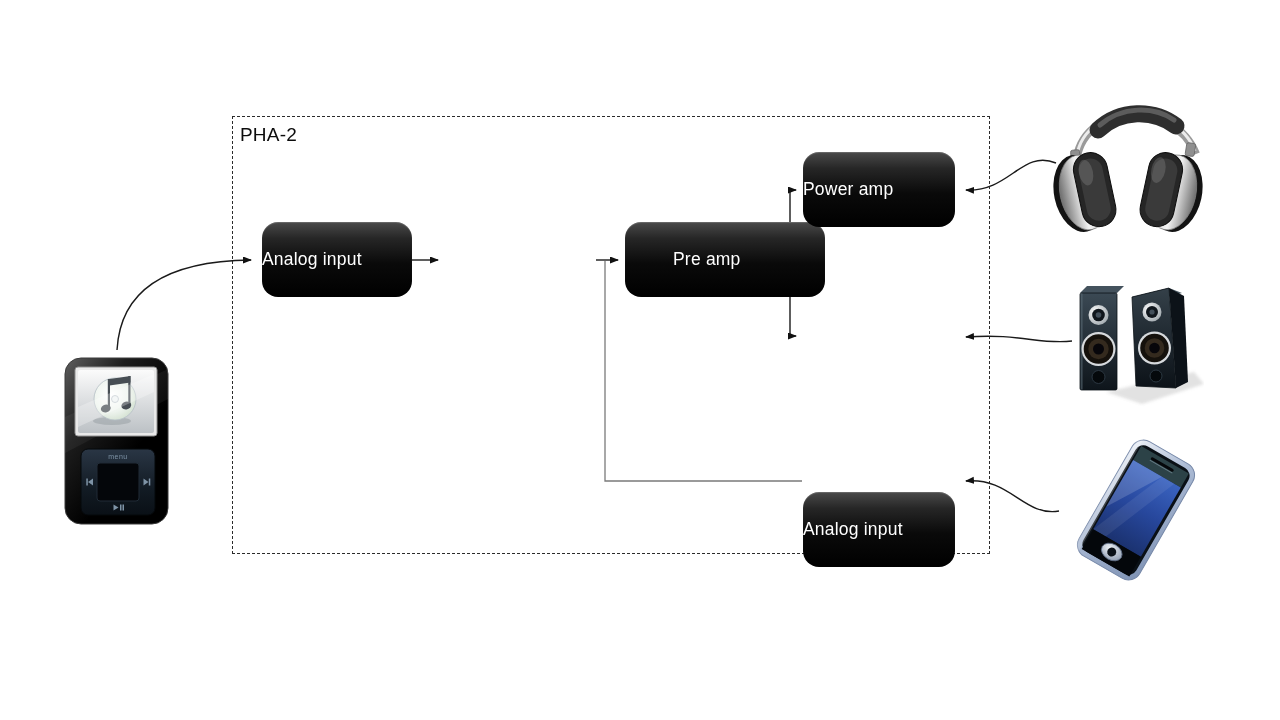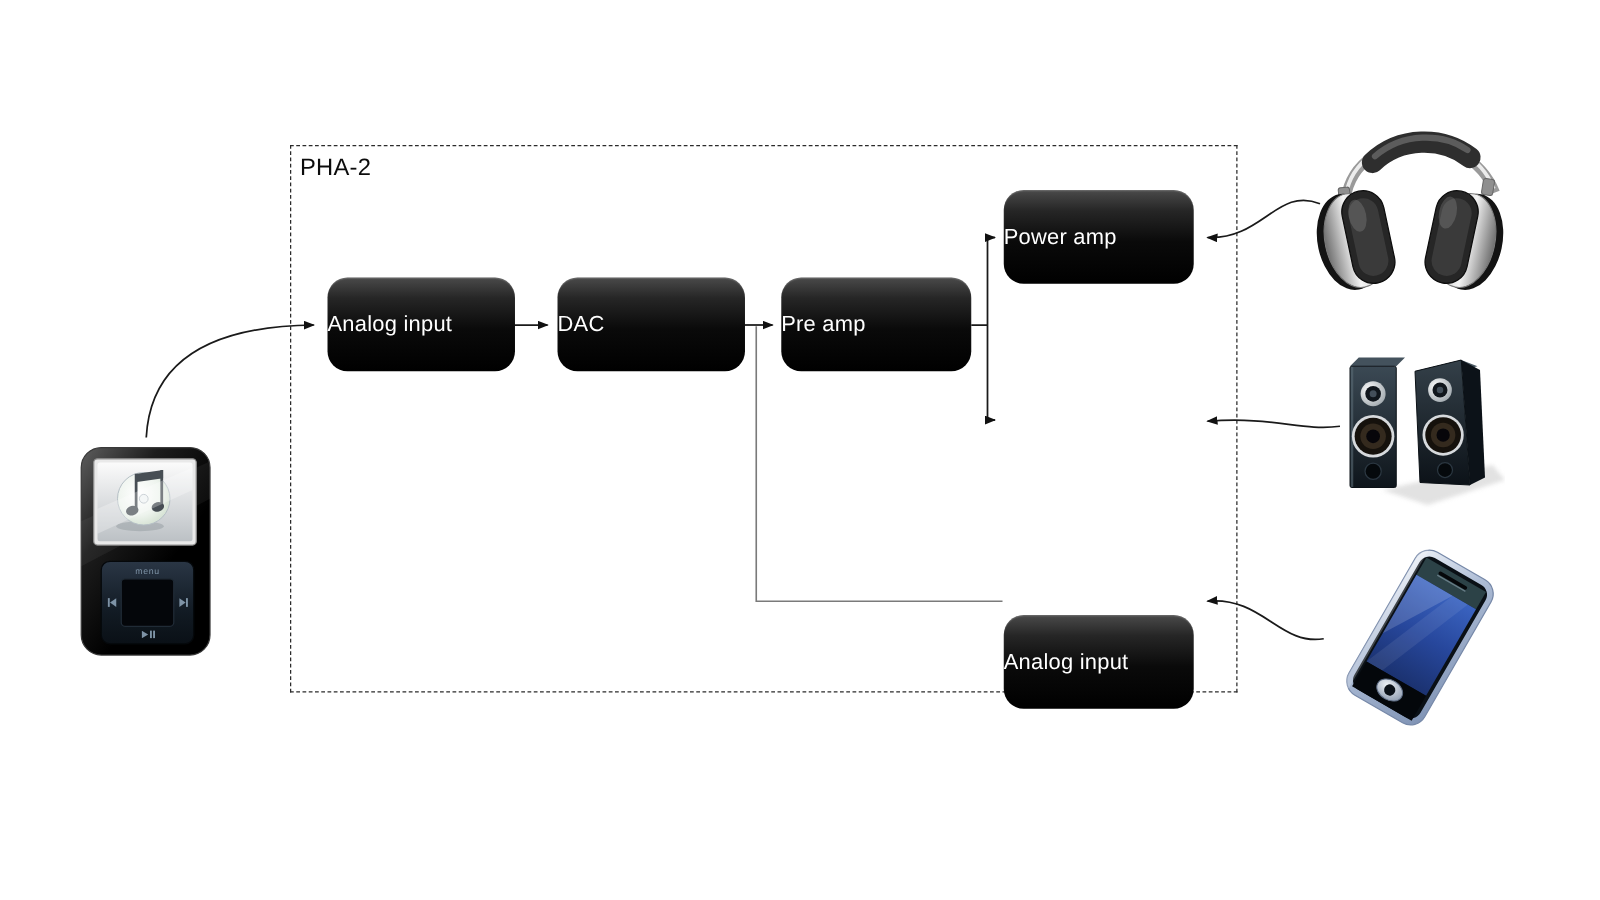--- a/index.html
+++ b/index.html
@@ -19,21 +19,21 @@
   }
   .node{
     position:absolute;width:152px;height:75px;border-radius:16px;
     background:linear-gradient(180deg,#4a4a4a 0%,#262626 22%,#0a0a0a 55%,#000 100%);
     color:#fff;display:flex;align-items:center;justify-content:flex-start;
     font-size:17.5px;letter-spacing:0.2px;
     box-shadow:inset 0 1px 1px rgba(255,255,255,0.18);
   }
   .node-digital{left:262px;top:222px;width:150px;}
   .node-dac{left:446px;top:222px;width:150px;}
-  .node-preamp{left:625px;top:222px;}
+  .node-preamp{left:625px;top:222px;padding-left:48px;}
   .node-power{left:803px;top:152px;}
   .node-lineout{left:803px;top:298px;height:74px;}
   .node-analog{left:803px;top:444px;margin-top:48px;}
   svg{display:block;}
   .connector-layer{position:absolute;left:0;top:0;}
   .device{position:absolute;}
   .dev-player{left:63px;top:355px;}
   .dev-headphones{left:1050px;top:88px;}
   .dev-speakers{left:1072px;top:276px;}
   .dev-phone{left:1068px;top:436px;}
@@ -68,23 +68,20 @@
     <path d="M1056,163 C1022,149 1010,192 966,190" fill="none" stroke="#1a1a1a" stroke-width="1.4" marker-end="url(#arr)"></path>
 
     <path d="M1072,341 C1040,345 1020,333 966,337" fill="none" stroke="#1a1a1a" stroke-width="1.4" marker-end="url(#arr)"></path>
 
     <path d="M1059,511 C1024,517 1010,477 966,481" fill="none" stroke="#1a1a1a" stroke-width="1.4" marker-end="url(#arr)"></path>
   </svg>
 
   <div class="node node-digital">
     <span>Analog input</span>
   </div>
-  <div class="node node-dac">
-    <span>DAC</span>
-  </div>
   <div class="node node-preamp">
     <span>Pre amp</span>
   </div>
   <div class="node node-power">
     <span>Power amp</span>
   </div>
   <div class="node node-analog">
     <span>Analog input</span>
   </div>
 

